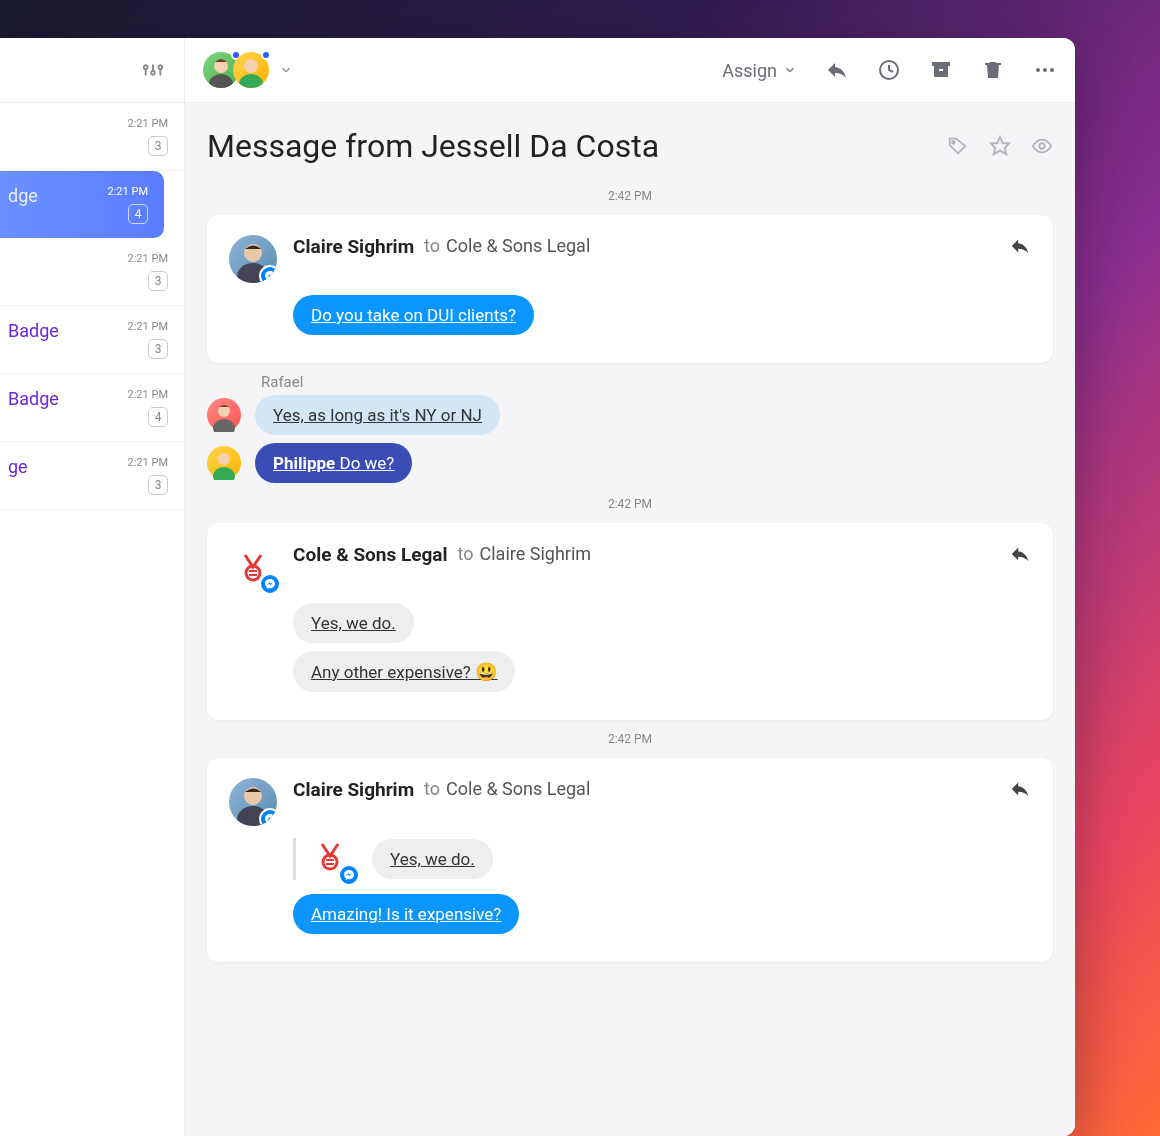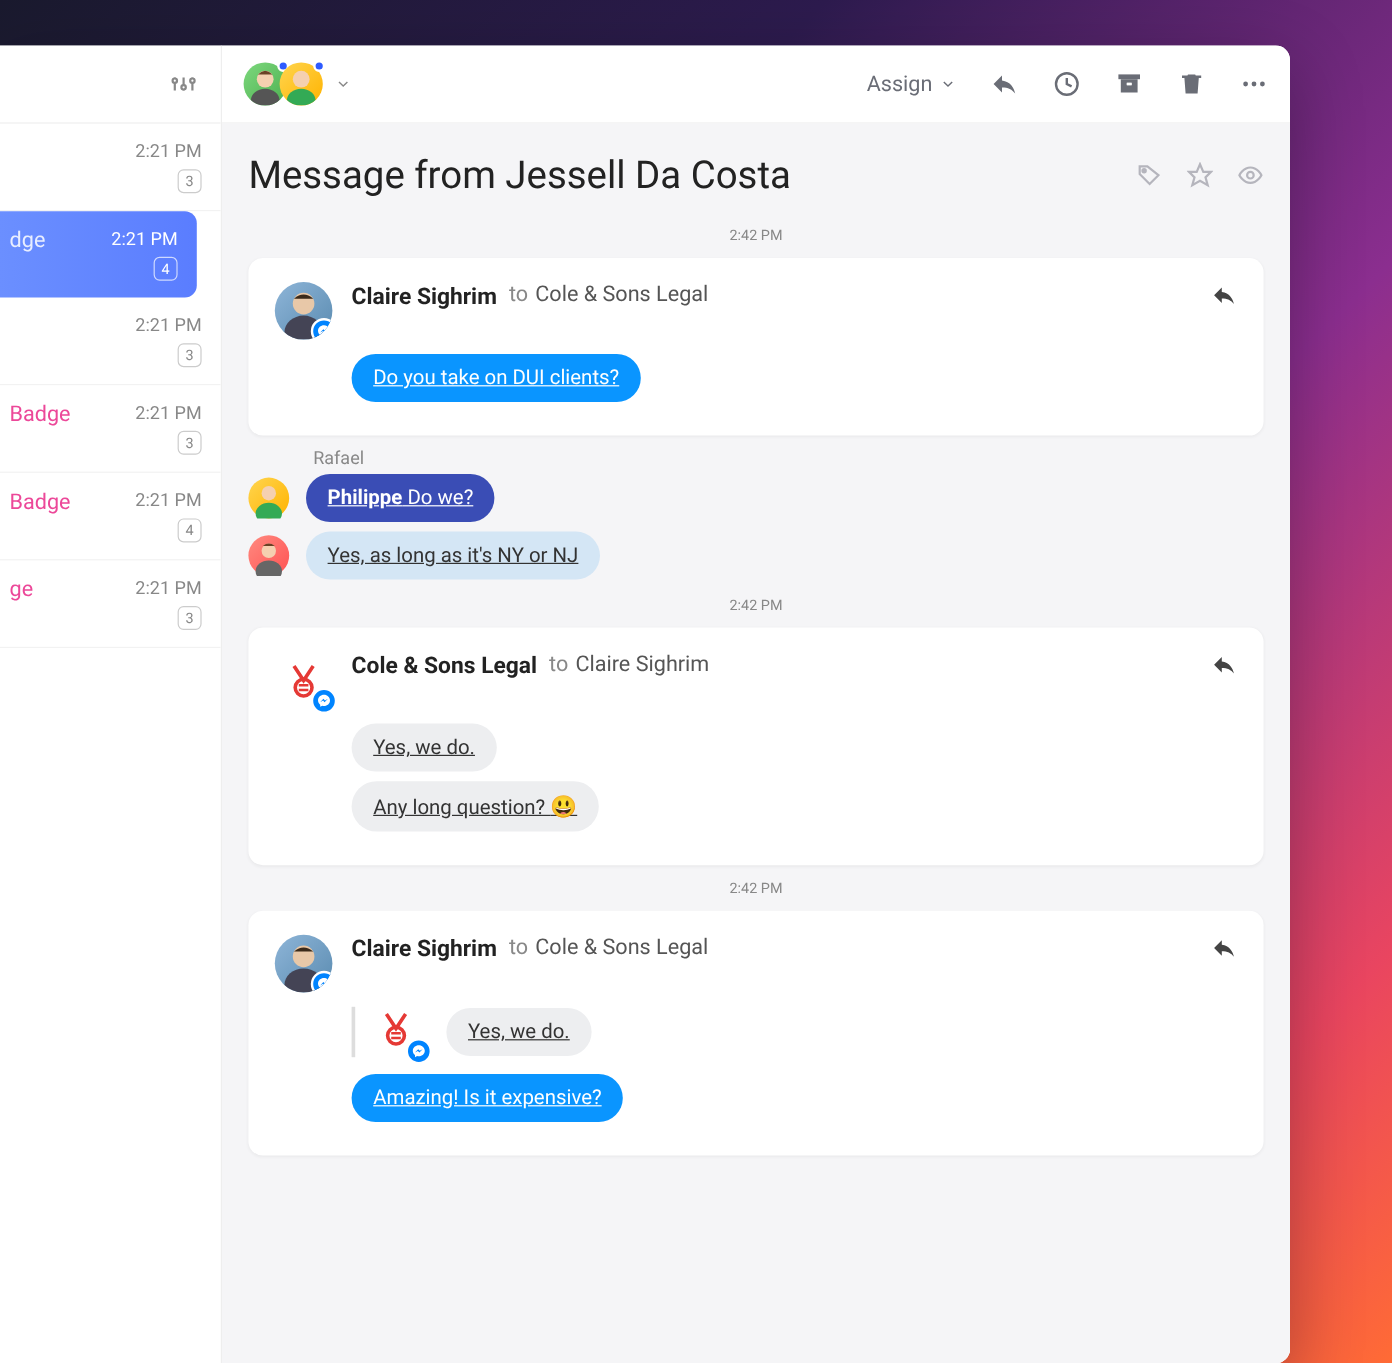--- a/index.html
+++ b/index.html
@@ -51,21 +51,21 @@
   text-align: right;
 }
 .conv-item.selected {
   background: linear-gradient(90deg, #6b8fff 0%, #5a7dff 100%);
   color: #fff;
   border-radius: 0 10px 10px 0;
   border-bottom: none;
   margin-right: 20px;
 }
 .conv-time {
-  font-size: 15px;
+  font-size: 11px;
   color: #888;
 }
 .conv-item.selected .conv-time { color: #fff; }
 .conv-badge {
   display: inline-block;
   margin-top: 6px;
   min-width: 20px;
   height: 20px;
   border: 1px solid #ccc;
   border-radius: 5px;
@@ -74,21 +74,21 @@
   line-height: 18px;
   text-align: center;
   padding: 0 4px;
 }
 .conv-item.selected .conv-badge {
   border-color: rgba(255,255,255,0.7);
   color: #fff;
 }
 .conv-label-trunc {
   font-size: 18px;
-  color: #ec4899;
+  color: #6d28d9;
   float: left;
   line-height: 22px;
 }
 .conv-item.selected .conv-label-trunc { color: rgba(255,255,255,0.85); }
 .main { flex: 1; display: flex; flex-direction: column; background: #fff; }
 .topbar {
   height: 65px;
   border-bottom: 1px solid #eee;
   display: flex;
   align-items: center;
@@ -445,39 +445,39 @@
           <span class="msg-to">Cole &amp; Sons Legal</span>
         </div>
         <div class="bubble-row">
           <div class="bubble blue">Do you take on DUI clients?</div>
         </div>
       </div>
 
       <div class="internal-section">
         <div class="internal-label">Rafael</div>
         <div class="internal-row">
-          <div class="small-avatar yellow">
-            <svg viewBox="0 0 34 34">
-                <circle cx="17" cy="13" r="6" fill="#f5d0b0"></circle>
-                <ellipse cx="17" cy="30" rx="11" ry="9" fill="#3a5"></ellipse>
-              </svg>
-          </div>
-          <div class="bubble purple">
-            <span class="mention">Philippe</span><span> Do we?</span>
-          </div>
-        </div>
-        <div class="internal-row">
           <div class="small-avatar coral">
             <svg viewBox="0 0 34 34">
                 <circle cx="17" cy="13" r="6" fill="#f5d0b0"></circle>
                 <ellipse cx="17" cy="30" rx="11" ry="9" fill="#666"></ellipse>
                 <path d="M12 9 Q17 5 22 9" fill="#6b4226"></path>
               </svg>
           </div>
           <div class="bubble lightblue">Yes, as long as it's NY or NJ</div>
+        </div>
+        <div class="internal-row">
+          <div class="small-avatar yellow">
+            <svg viewBox="0 0 34 34">
+                <circle cx="17" cy="13" r="6" fill="#f5d0b0"></circle>
+                <ellipse cx="17" cy="30" rx="11" ry="9" fill="#3a5"></ellipse>
+              </svg>
+          </div>
+          <div class="bubble purple">
+            <span class="mention">Philippe</span><span> Do we?</span>
+          </div>
         </div>
       </div>
 
       <div class="timestamp">2:42 PM</div>
 
       <div class="msg-card">
         <svg class="reply-icon" viewBox="0 0 24 24" fill="currentColor">
             <path d="M10 9V5l-7 7 7 7v-4.1c5 0 8.5 1.6 11 5.1-1-5-4-10-11-11z"></path>
           </svg>
         <div class="msg-header">
@@ -498,21 +498,21 @@
           </div>
           <span class="msg-from">Cole &amp; Sons Legal</span>
           <span class="msg-to-label">to</span>
           <span class="msg-to">Claire Sighrim</span>
         </div>
         <div class="bubble-row">
           <div class="bubble grey">Yes, we do.</div>
         </div>
         <div class="bubble-row">
           <div class="bubble grey">
-            <span>Any long question? </span><span class="emoji">😃</span>
+            <span>Any other expensive? </span><span class="emoji">😃</span>
           </div>
         </div>
       </div>
 
       <div class="timestamp">2:42 PM</div>
 
       <div class="msg-card">
         <svg class="reply-icon" viewBox="0 0 24 24" fill="currentColor">
             <path d="M10 9V5l-7 7 7 7v-4.1c5 0 8.5 1.6 11 5.1-1-5-4-10-11-11z"></path>
           </svg>

